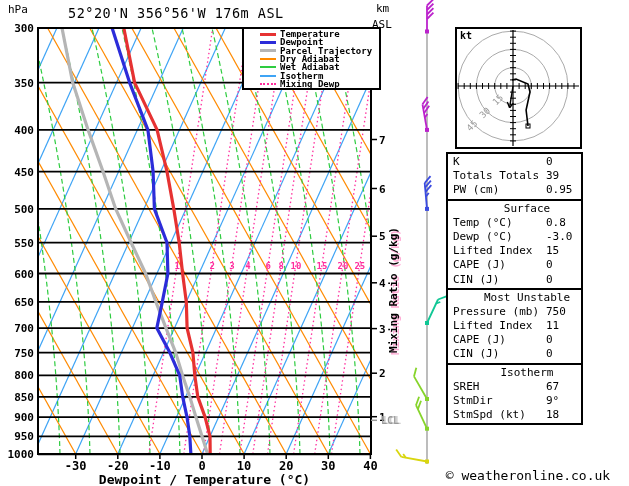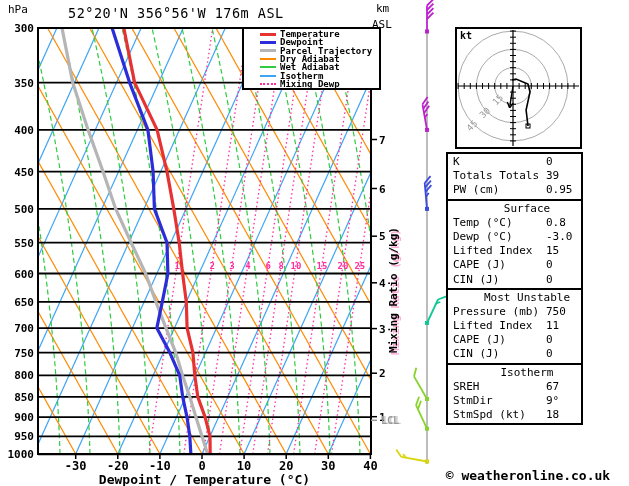--- a/index.html
+++ b/index.html
@@ -21,21 +21,21 @@
   
   #panel{position:absolute;left:446px;top:152px;width:137px;background:#fff;
          border:2px solid #000;box-sizing:border-box;}
   .sec{border-top:2px solid #000;padding:1px 0;}
   .sec:first-child{border-top:none;}
   .sec-h{text-align:center;font-size:11px;height:14.2px;line-height:14.2px;color:#000;margin-left:25px;}
   .prow{position:relative;height:14.2px;font-size:11px;color:#000;}
   .prow .lbl{position:absolute;left:5px;top:0;white-space:nowrap;}
   .prow .val{position:absolute;left:98px;top:0;white-space:nowrap;}
   #footer{position:absolute;left:428px;top:468px;width:200px;text-align:center;
-          font-size:13px;font-weight:bold;color:#000;}
+          font-size:13px;font-weight:normal;color:#000;}
 </style>
 </head>
 <body>
 
 <div id="root">
   <svg id="chart" width="629" height="486">
       <defs>
         <clipPath id="pc">
           <rect x="38" y="28" width="333" height="426"></rect>
         </clipPath>

